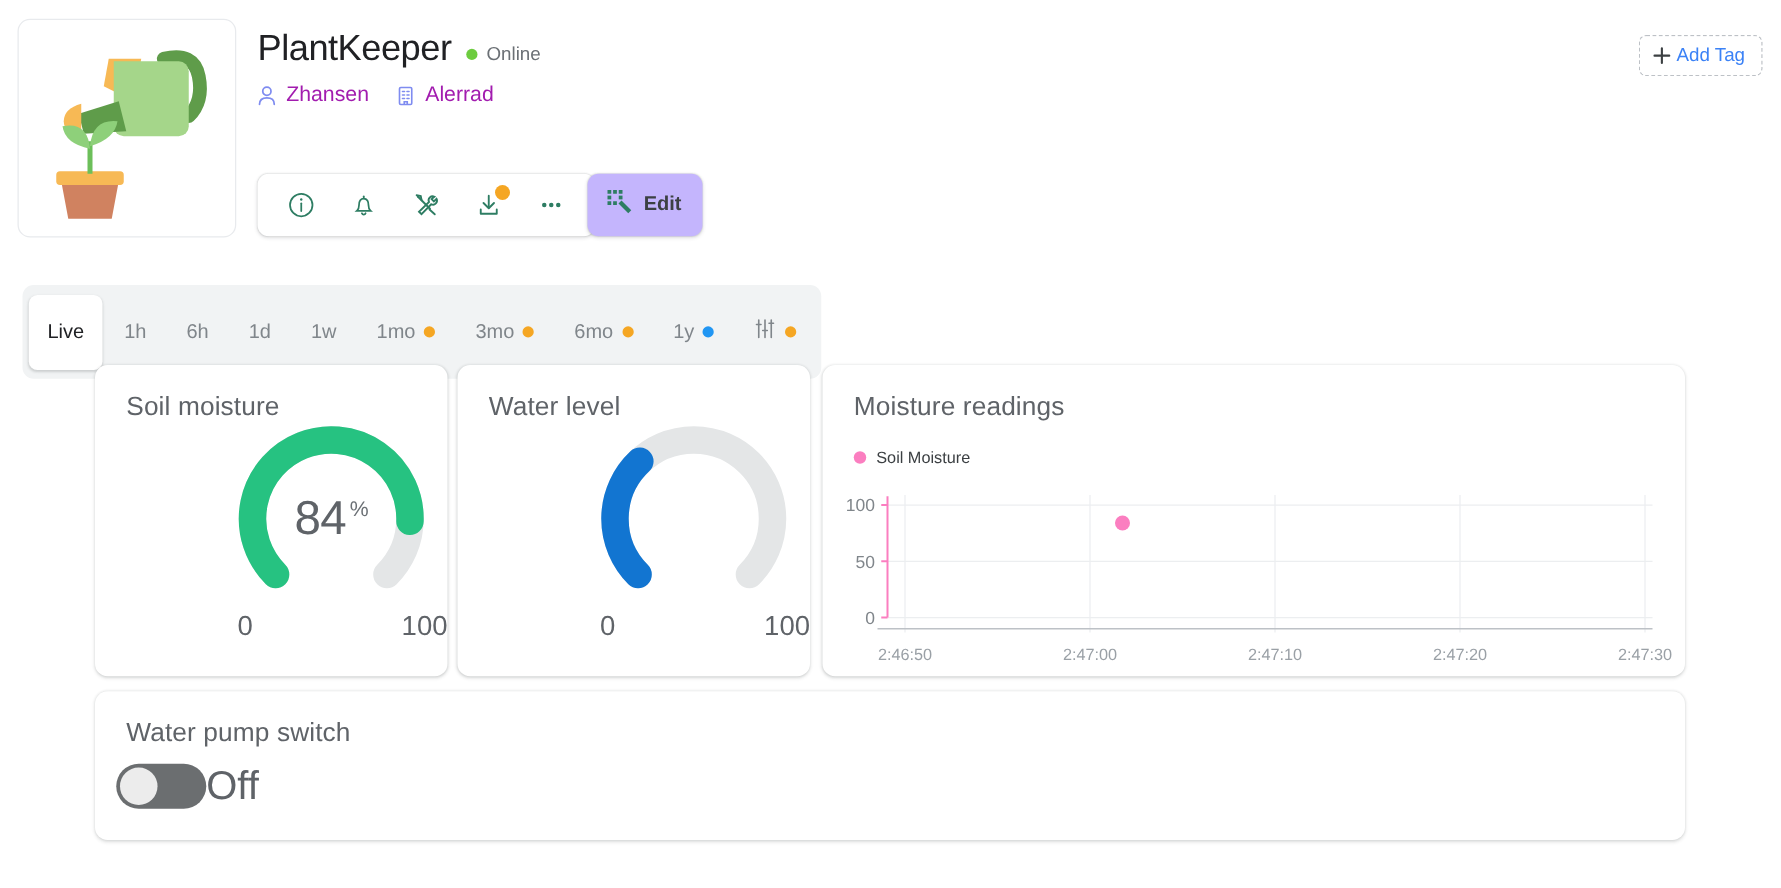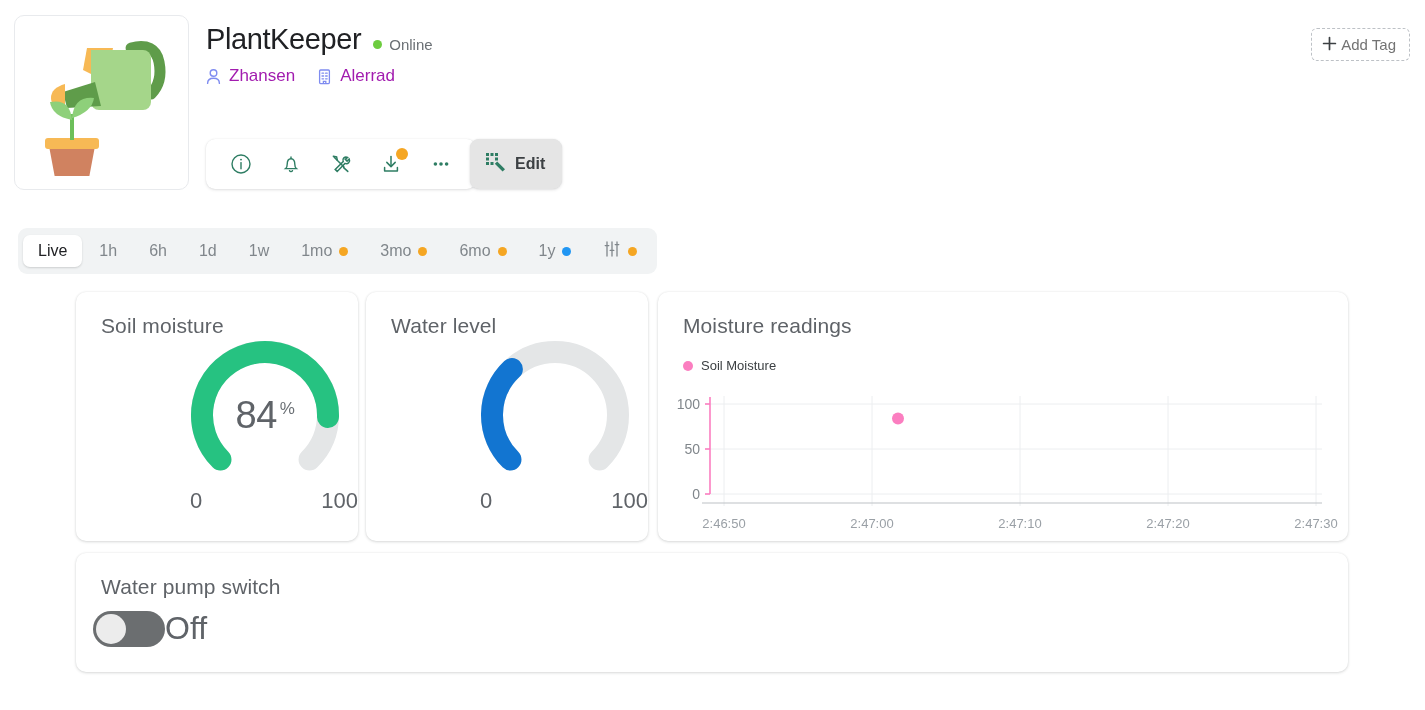--- a/index.html
+++ b/index.html
@@ -40,24 +40,24 @@
     position: absolute; left: 206px; top: 66px;
     display: flex; align-items: center; gap: 22px;
   }
   .meta-item { display: flex; align-items: center; gap: 8px; }
   .meta-text { font-size: 17px; color: #a21caf; }
   .meta-icon { width: 15px; height: 17px; display: block; }
 
   
   .add-tag {
     position: absolute; right: 15px; top: 28px;
-    display: flex; gap: 4px;
+    display: flex; align-items: center; gap: 4px;
     padding: 7px 13px 7px 10px;
     border: 1px dashed #bdc1c6; border-radius: 6px;
-    background: #fff; font-size: 15px; color: #737373;
+    background: #fff; font-size: 15px; color: #3b82f6;
     cursor: pointer;
   }
   .plus-icon { width: 15px; height: 15px; display: block; }
 
   
   .toolbar {
     position: absolute; left: 206px; top: 139px;
     height: 50px; display: flex; align-items: center;
     gap: 0px;
     background: #fff; border-radius: 9px;
@@ -72,35 +72,35 @@
   .tb-btn svg { display: block; }
   .badge-dot {
     position: absolute; top: 9px; right: 8px;
     width: 12px; height: 12px; border-radius: 50%;
     background: #f5a623;
   }
   .edit-btn {
     position: absolute; left: 470px; top: 139px;
     height: 50px; display: flex; align-items: center; gap: 9px;
     padding: 0 17px 0 15px;
-    background: #e5e5e5; border-radius: 9px;
+    background: #c4b5fd; border-radius: 9px;
     box-shadow: 0 1px 3px rgba(60,64,67,.16), 0 0 1px rgba(60,64,67,.12);
     font-size: 16px; font-weight: bold; color: #3c4043; cursor: pointer;
   }
 
   
   .tabs {
     position: absolute; left: 18px; top: 228px;
     display: flex; align-items: center;
     background: #f1f3f4; border-radius: 9px;
     padding: 5px; gap: 2px;
   }
   .tab {
     display: flex; align-items: center; gap: 7px;
-    padding: 7px 15px; border-radius: 7px;
+    padding: 21px 15px; border-radius: 7px;
     font-size: 16px; color: #80868b; cursor: pointer; white-space: nowrap;
   }
   .tab.active {
     background: #fff; color: #202124;
     box-shadow: 0 1px 2px rgba(60,64,67,.2);
   }
   .tab-dot { width: 9px; height: 9px; border-radius: 50%; display: inline-block; }
 
   
   .card {

